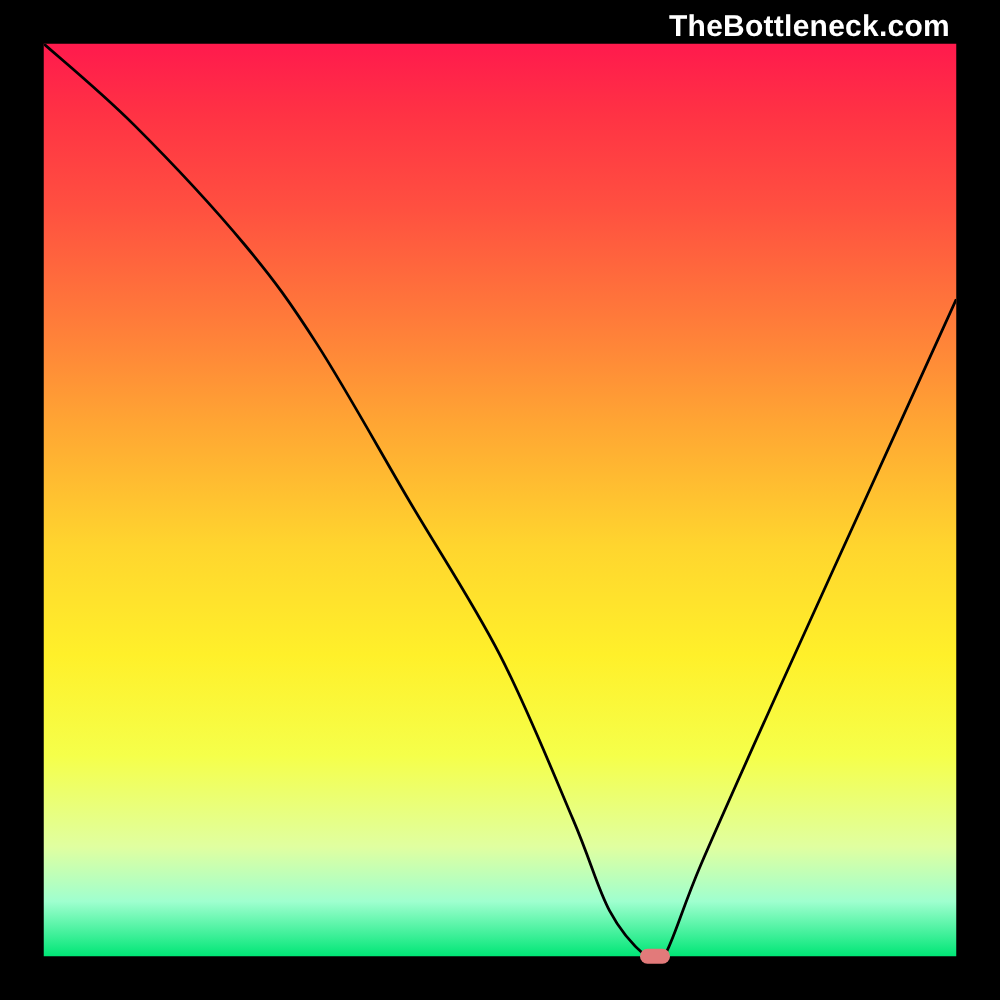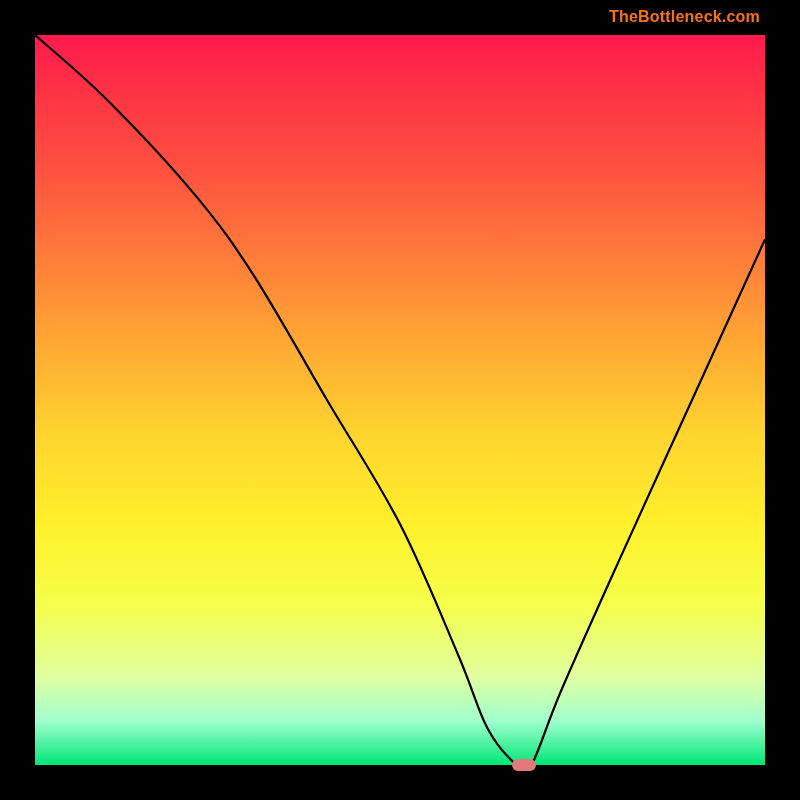--- a/index.html
+++ b/index.html
@@ -44,23 +44,23 @@
     height: 12px;
     background: #e27a7a;
     border-radius: 6px;
     transform: translate(-50%, -50%);
   }
   .watermark {
     position: absolute;
     top: 8px;
     right: 40px;
     font-family: Arial, Helvetica, sans-serif;
-    font-size: 16px;
+    font-size: 24px;
     font-weight: 600;
-    color: #f97316;
+    color: #ffffff;
     letter-spacing: 0.2px;
   }
 </style>
 </head>
 <body>
 
 <div class="chart-container">
 
   <div class="watermark">TheBottleneck.com</div>
 

